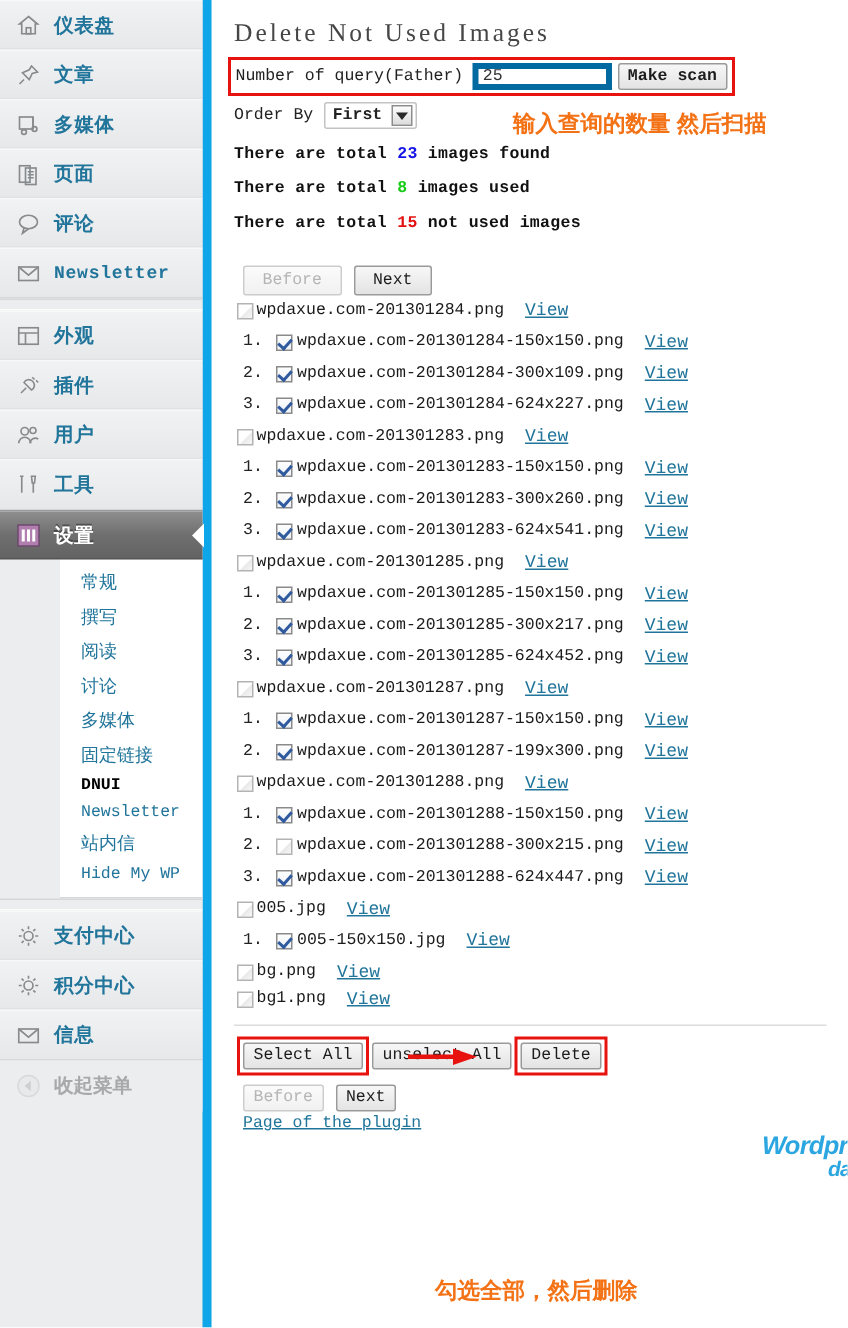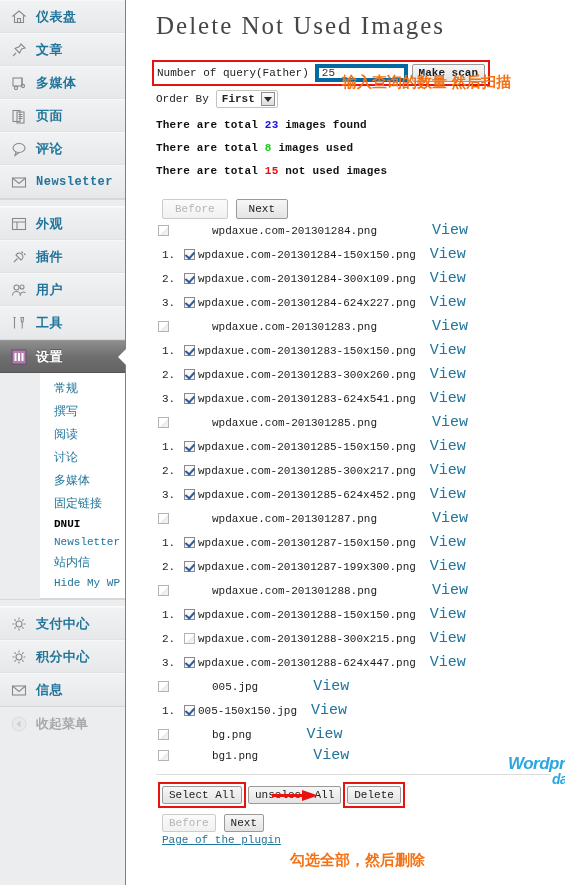--- a/index.html
+++ b/index.html
@@ -8,23 +8,23 @@
     width:565px; height:885px;
     background:#fff;
     font-family:"Liberation Mono", monospace;
     font-size:11px;
     overflow:hidden;
     position:relative;
   }
 
   
   #sidebar {
-    position:absolute; left:0; top:0; width:126px; height:885px;
+    position:absolute; left:0; top:0; width:141px; height:885px;
     background:#ecedee;
-    border-right:1px solid #0ea5e9;
+    border-right:6px solid #0ea5e9;
   }
   .menu-group { border-bottom:1px solid #d5d7d9; }
   .menu-item {
     position:relative;
     height:33px;
     display:flex; align-items:center;
     padding-left:9px;
     border-bottom:1px solid #e0e2e3;
     border-top:1px solid #f7f8f8;
     background:linear-gradient(to bottom,#f1f2f3 0%,#e7e8ea 100%);
@@ -76,23 +76,23 @@
   .collapse .menu-icon { opacity:.45; }
 
   
   #content {
     position:absolute; left:142px; top:0; right:0; bottom:0;
     background:#fff;
     padding:6px 8px 0 10px;
   }
   .page-title {
     font-family:"Liberation Serif", serif;
-    font-size:25px; color:#464646; font-weight:normal;
+    font-size:17px; color:#464646; font-weight:normal;
     letter-spacing:2px;
-    margin:6px 0 20px 4px;
+    margin:6px 0 6px 4px;
   }
 
   .query-row {
     position:relative;
     display:flex; align-items:center;
     border:2px solid #e8130e;
     padding:2px 3px;
     margin:0 0 4px 0;
     width:338px;
   }
@@ -142,21 +142,21 @@
   .stat .n { font-weight:bold; }
   .n-found { color:#1414e6; }
   .n-used  { color:#17cc17; }
   .n-unused{ color:#e41111; }
 
   .pager { display:flex; gap:8px; margin:22px 0 3px 10px; }
   .pager .btn { padding:3px 12px; }
 
   .file-list { margin:0 0 0 6px; }
 
-  .row-parent { display:flex; align-items:center; margin:3px 0 3px 0;gap:41px; }
+  .row-parent { display:flex; align-items:center; margin:3px 0 3px 0; }
   .row-child  { display:flex; align-items:center; margin:7px 0 7px 0; }
   .idx { width:26px; font-size:11px; color:#222; padding-left:4px; }
 
   .cb {
     width:11px; height:11px; flex:none;
     border:1px solid #b3b3b3;
     background:linear-gradient(135deg,#ffffff 0%,#ffffff 55%,#e9e9e9 56%,#f6f6f6 100%);
     margin-right:2px; cursor:pointer; position:relative;
   }
   .cb.checked {
@@ -166,21 +166,21 @@
   .cb.checked::after {
     content:"";
     position:absolute; left:2px; top:0px;
     width:4px; height:7px;
     border:solid #2f5a9e; border-width:0 2px 2px 0;
     transform:rotate(42deg);
   }
   .fname { font-size:11px; color:#1a1a1a; white-space:nowrap; }
   .child .fname { margin-left:1px; }
   .viewlink {
-    font-size:15px; color:#21759b; 
+    font-size:12px; color:#21759b; text-decoration:underline;
     cursor:pointer; margin-left:12px; white-space:nowrap;
   }
   .row-parent .viewlink { margin-left:14px; }
   .row-child .viewlink { margin-left:14px; }
 
   .group { margin-bottom:2px; }
   .group + .group { margin-top:4px; }
 
   .hr-sep { border:none; border-top:1px solid #dcdcdc; margin:10px 6px 0 4px; }
 

